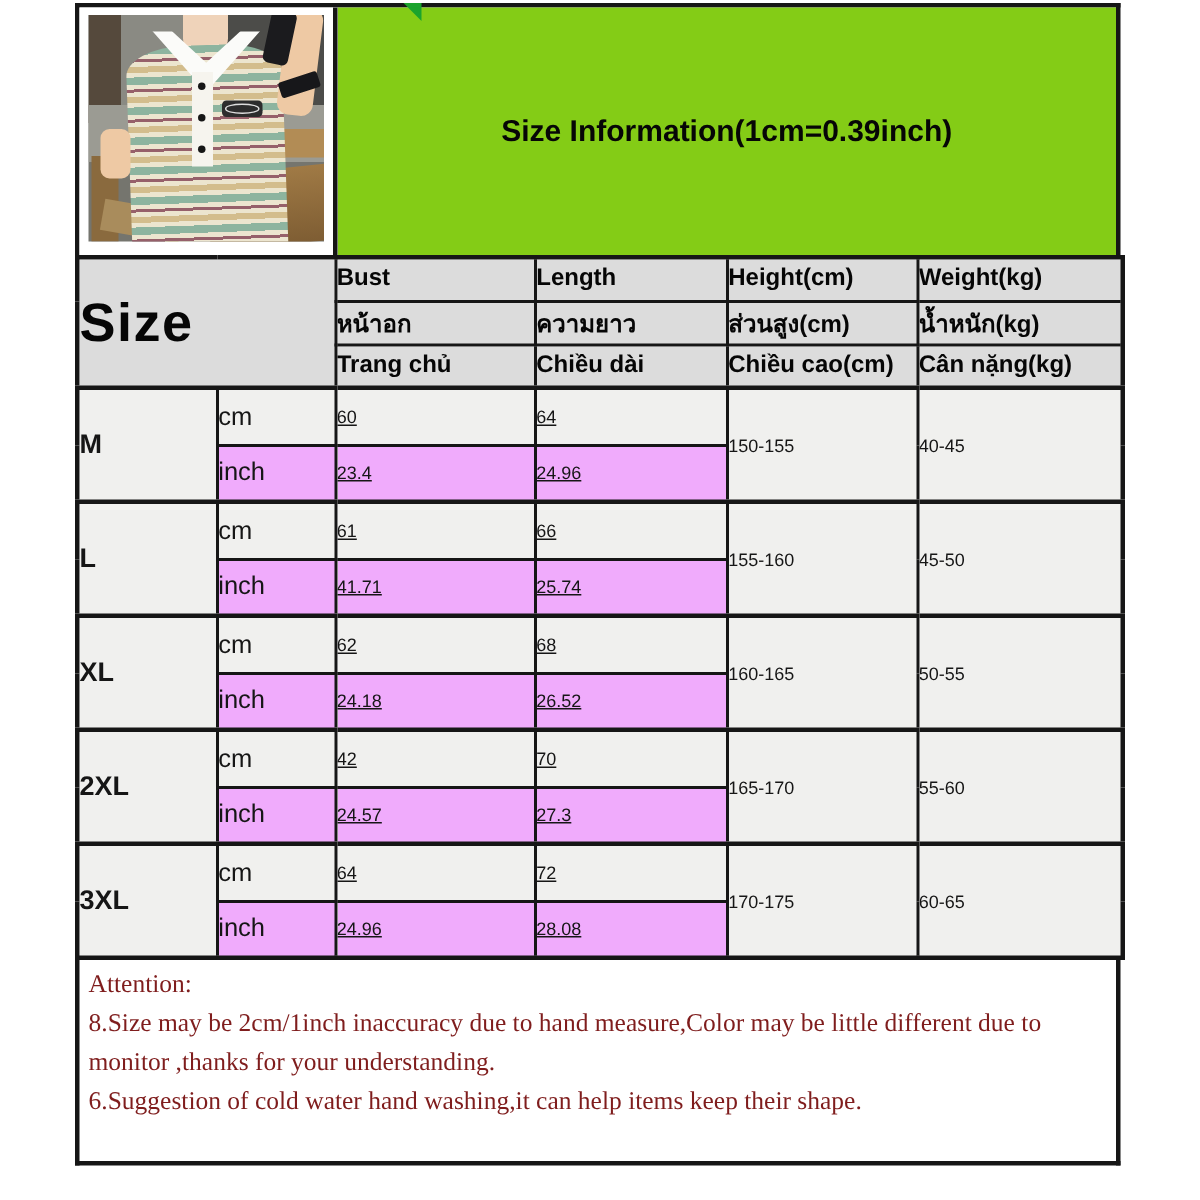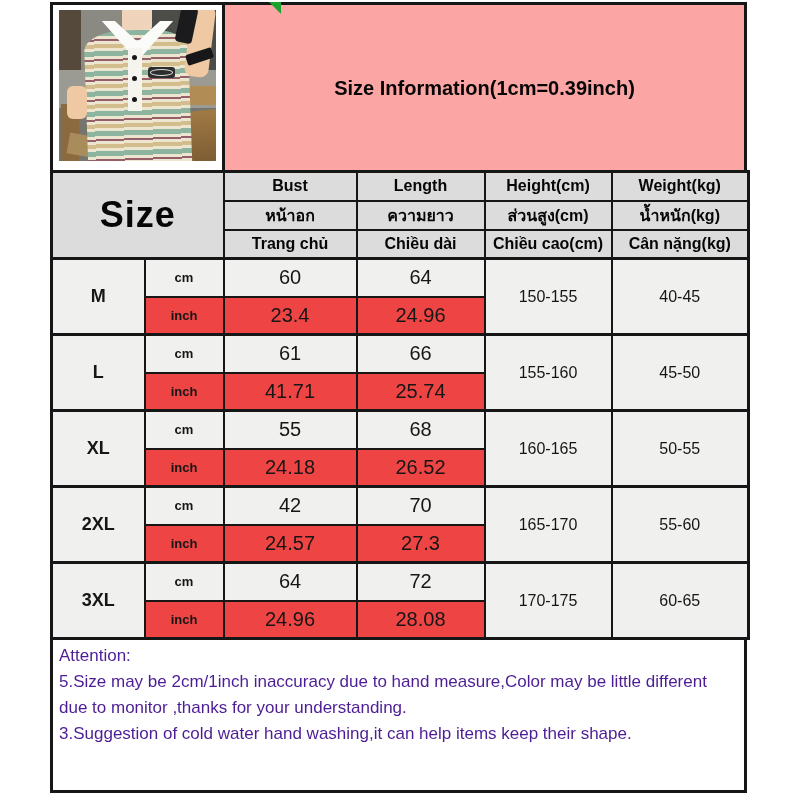--- a/index.html
+++ b/index.html
@@ -50,55 +50,55 @@
   .ph-phone  { position:absolute; right:13%; top:-2%; width:11%; height:24%; background:#1b1b1e;
                border-radius:4px; transform:rotate(12deg); }
   .ph-watch  { position:absolute; right:2%; top:27%; width:17%; height:7%; background:#17171a;
                transform:rotate(-18deg); border-radius:2px; }
   .ph-sleeve { position:absolute; left:5%; top:50%; width:13%; height:22%; background:#eec9a4; border-radius:6px; }
 
   .green-flag { position:absolute; left:219px; top:0; width:0; height:0;
                 border-top:12px solid #1ba32d; border-left:12px solid transparent; z-index:5; }
 
   .title-cell {
-    flex:1; background:#fca5a5; display:flex; flex-direction:column;
+    flex:1; background:#84cc16; display:flex; flex-direction:column;
     justify-content:center; align-items:center; gap:4px; text-align:center;
   }
   .title-line { font-weight:bold; font-size:20px; line-height:26px; color:#060606; }
   .title-line.th { font-size:19px; }
 
   
   table.size-table {
     border-collapse:collapse; table-layout:fixed; width:697px;
     border:3px solid #161616;
   }
   .size-table td, .size-table th {
-    border:2px solid #161616; text-align:center; vertical-align:middle;
+    border:2px solid #161616; text-align:left; vertical-align:middle;
     padding:0; overflow:hidden; white-space:nowrap;
   }
   col.c-size { width:93px; }  col.c-unit { width:79px; }
   col.c-bust { width:133px; } col.c-len  { width:128px; }
   col.c-hgt  { width:127px; } col.c-wgt  { width:137px; }
   .hrow { height:29px; }
   .drow { height:38px; }
   .size-table th { background:#dcdcdc; font-weight:bold; font-size:16px; color:#060606; }
   th.size-big { font-size:36px; letter-spacing:1px; }
   td.size-cell { background:#dcdcdc; font-weight:bold; font-size:18px; }
-  td.unit-cell { font-weight:bold; font-size:13px; }
+  td.unit-cell { font-weight:normal; font-size:17px; }
   tr.cm-row td { background:#f0f0ee; }
-  tr.inch-row td { background:#ef4444;margin-top:40px; }
-  td.range-cell { background:#f0f0ee; font-size:16px; }
-  td.val-cell { font-size:20px; }
+  tr.inch-row td { background:#f0abfc;margin-top:40px; }
+  td.range-cell { background:#f0f0ee; font-size:12px; }
+  td.val-cell { font-size:12px;text-decoration:underline; }
   tr.grp-start td { border-top-width:3px; }
 
   
   .attention {
-    box-sizing:border-box; width:697px; height:153px;
+    box-sizing:border-box; width:697px; height:137px;
     border:3px solid #161616; border-top:none; background:#ffffff;
-    padding:3px 6px; font-size:17px; line-height:26px; color:#4c1d95;
+    padding:3px 6px; font-size:17px; line-height:26px; color:#7f1d1d;font-family:Liberation Serif, serif;
   }
 </style>
 </head>
 <body>
 
 <div class="sheet">
   <div class="content">
 
     <div class="top-block">
       <div class="photo-cell">
@@ -184,21 +184,21 @@
       </tr>
       <tr class="drow inch-row">
         <td class="unit-cell">inch</td>
         <td class="val-cell">41.71</td>
         <td class="val-cell">25.74</td>
       </tr>
 
       <tr class="drow cm-row grp-start">
         <td class="size-cell" rowspan="2">XL</td>
         <td class="unit-cell">cm</td>
-        <td class="val-cell">55</td>
+        <td class="val-cell">62</td>
         <td class="val-cell">68</td>
         <td class="range-cell" rowspan="2">160-165</td>
         <td class="range-cell" rowspan="2">50-55</td>
       </tr>
       <tr class="drow inch-row">
         <td class="unit-cell">inch</td>
         <td class="val-cell">24.18</td>
         <td class="val-cell">26.52</td>
       </tr>
 
@@ -227,18 +227,18 @@
       <tr class="drow inch-row">
         <td class="unit-cell">inch</td>
         <td class="val-cell">24.96</td>
         <td class="val-cell">28.08</td>
       </tr>
     </tbody>
       </table>
 
     <div class="attention">
       <div>Attention:</div>
-      <div>5.Size may be 2cm/1inch inaccuracy due to hand measure,Color may be little different due to monitor ,thanks for your understanding.</div>
-      <div>3.Suggestion of cold water hand washing,it can help items keep their shape.</div>
+      <div>8.Size may be 2cm/1inch inaccuracy due to hand measure,Color may be little different due to monitor ,thanks for your understanding.</div>
+      <div>6.Suggestion of cold water hand washing,it can help items keep their shape.</div>
     </div>
 
   </div>
 </div>
 
 </body></html>

